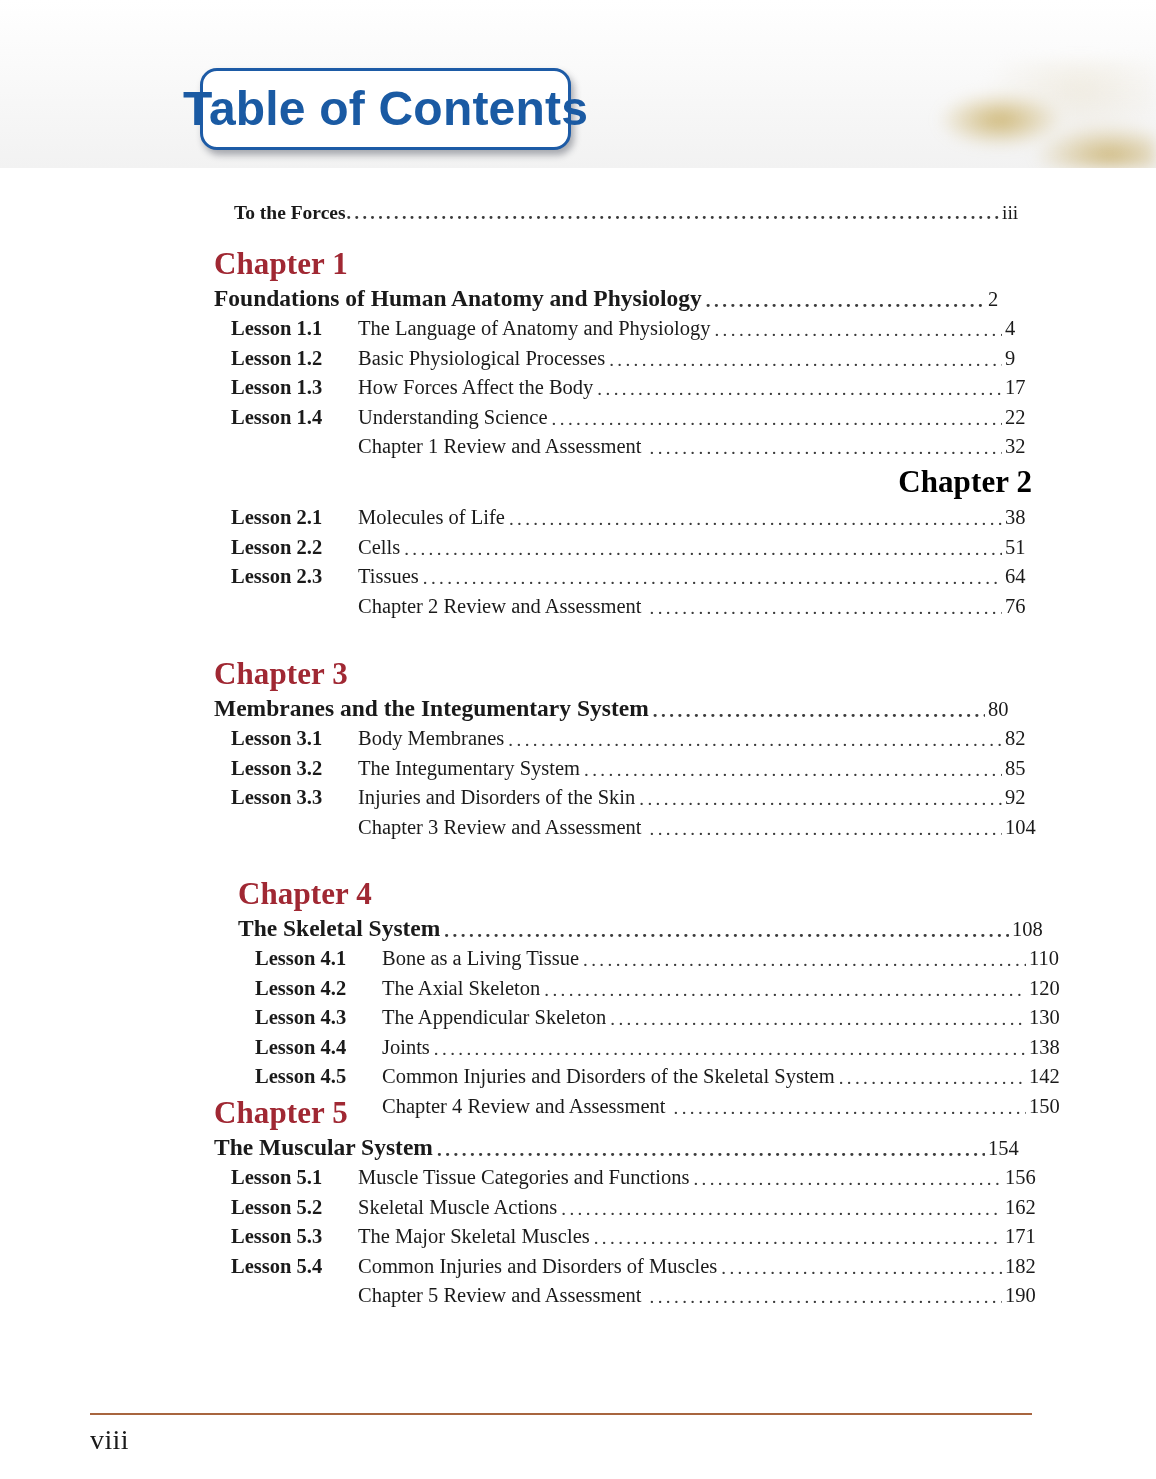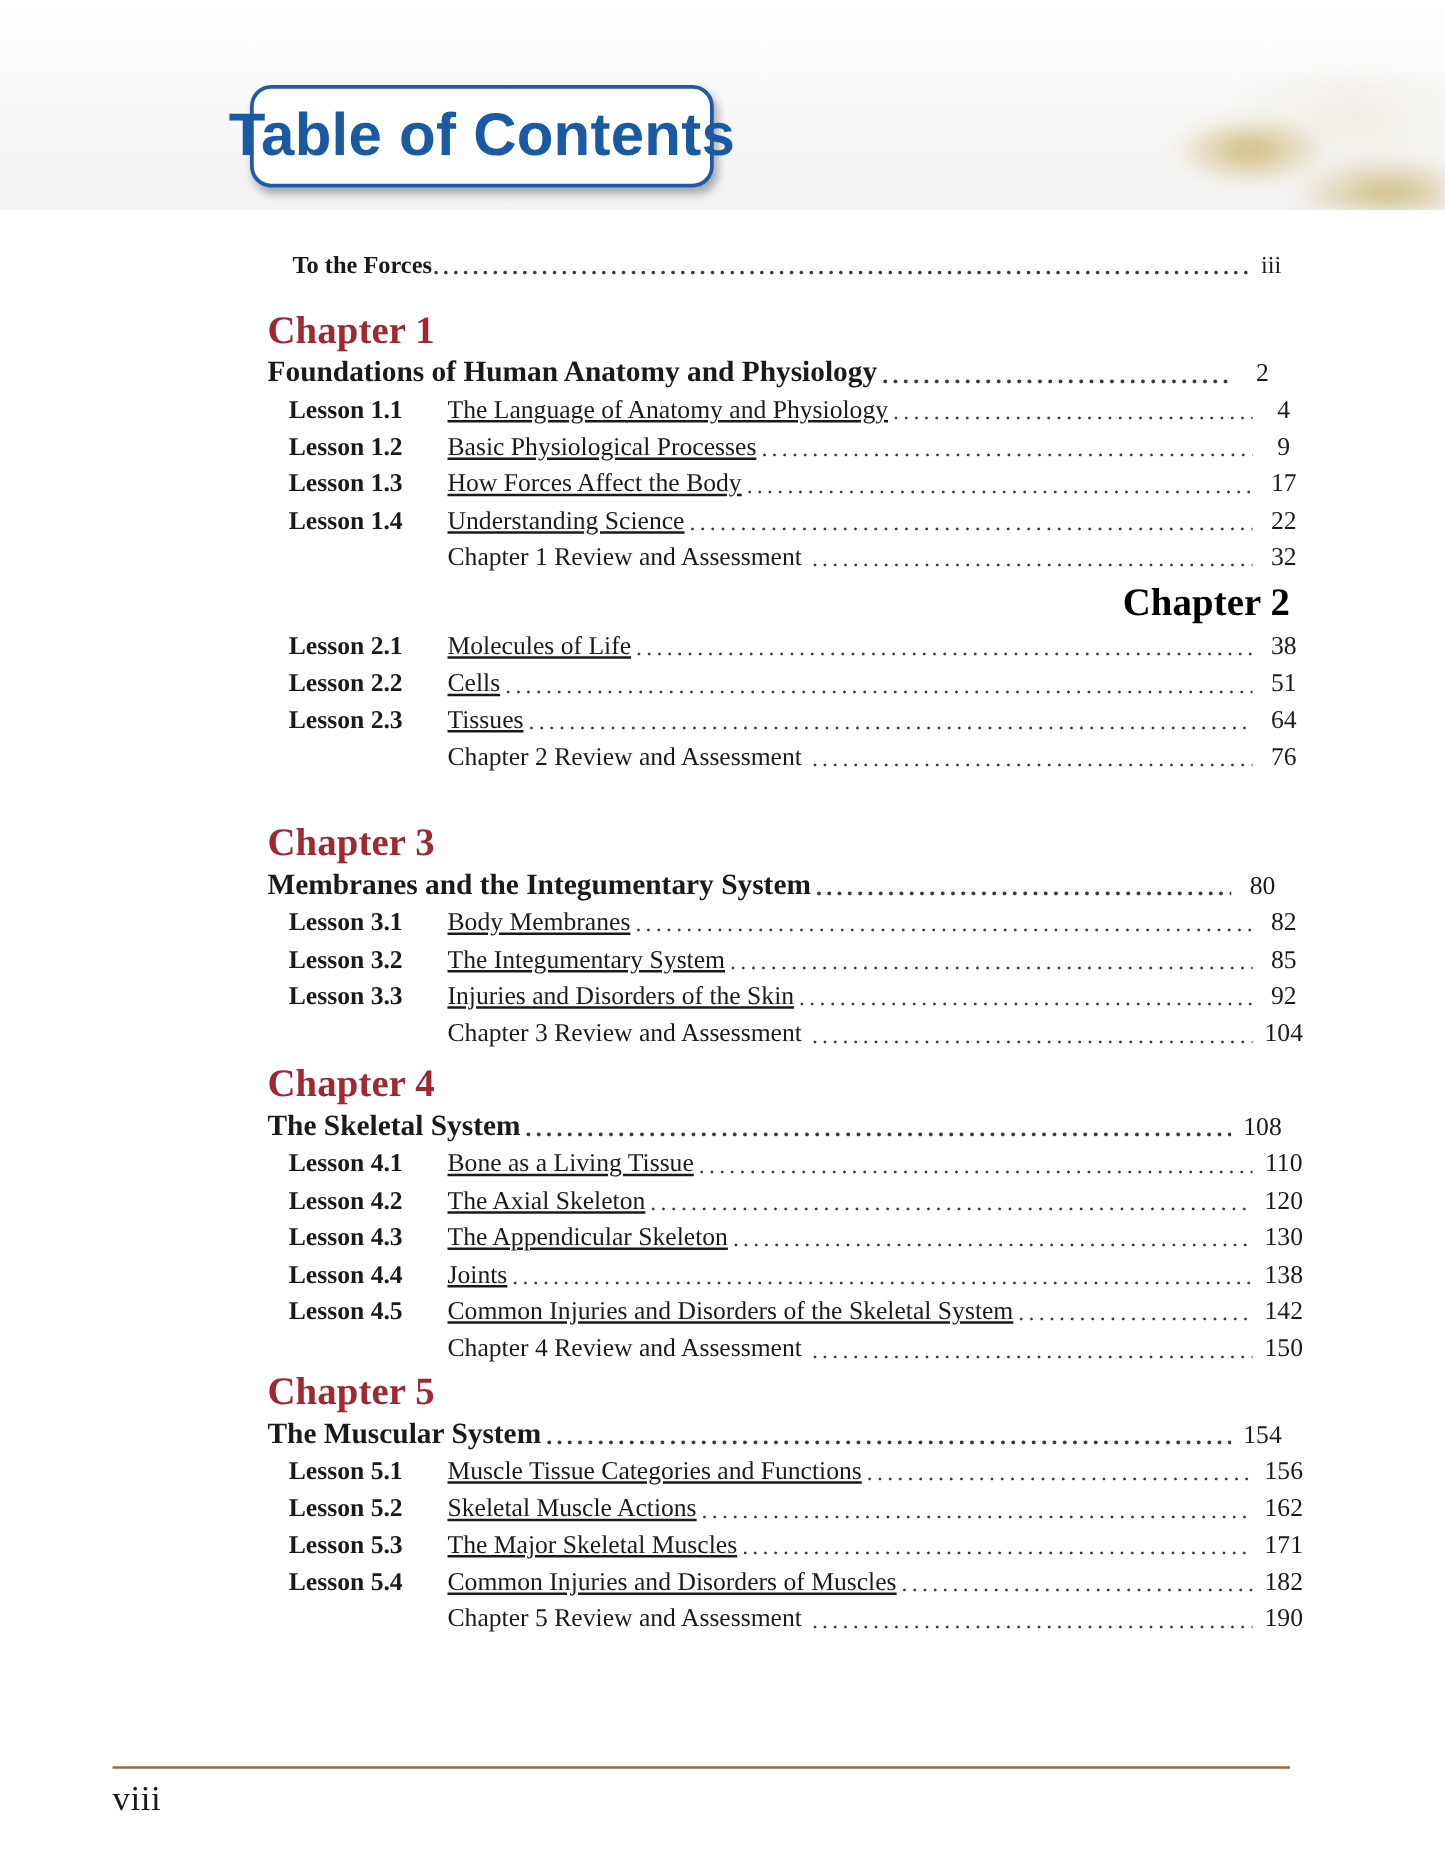--- a/index.html
+++ b/index.html
@@ -133,21 +133,21 @@
     position: absolute;
     left: 0;
     bottom: 0;
     white-space: nowrap;
     letter-spacing: 3.2px;
     color: #3a3a3a;
     font-size: inherit;
   }
   .pgnum {
     flex: 0 0 auto;
-    text-align: center;
+    text-align: left;
     font-variant-numeric: lining-nums;
   }
 
   
   .frontmatter {
     position: absolute;
     left: 234px;
     top: 34px;
     width: 798px;
     font-size: 19.5px;
@@ -185,21 +185,20 @@
     line-height: 1.44;
     padding-left: 17px;
   }
   .lesson-label {
     flex: 0 0 auto;
     font-weight: bold;
     width: 127px;
   }
   .lesson-title {
     flex: 0 0 auto;
-    text-decoration: underline;
   }
   .lesson-row .pgnum { min-width: 44px; }
   .lesson-row .leader::before { letter-spacing: 3.4px; font-size: 19px; }
 
   .review-row {
     font-size: 20.5px;
     line-height: 1.44;
     padding-left: 17px;
   }
   .review-row .review-spacer { flex: 0 0 auto; width: 127px; }
@@ -337,21 +336,21 @@
             <span class="leader"></span>
             <span class="pgnum">92</span>
           </div>
           <div class="row review-row">
             <span class="review-spacer"></span>
             <span>Chapter 3 Review and Assessment</span>
             <span class="leader"></span>
             <span class="pgnum">104</span>
           </div>
         </div>
-        <div class="chapter" style="top: 683px;">
+        <div class="chapter" style="top: 710px; margin-left: 24px;">
           <div class="chapter-label" style="color: rgb(160, 40, 51);">Chapter 4</div>
           <div class="row chapter-title-row">
             <span>The Skeletal System</span>
             <span class="leader"></span>
             <span class="pgnum">108</span>
           </div>
           <div class="row lesson-row">
             <span class="lesson-label">Lesson 4.1</span>
             <span class="lesson-title">Bone as a Living Tissue</span>
             <span class="leader"></span>

